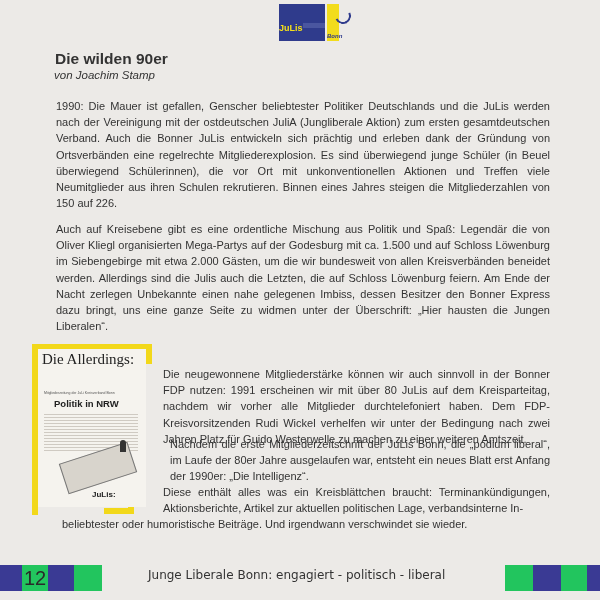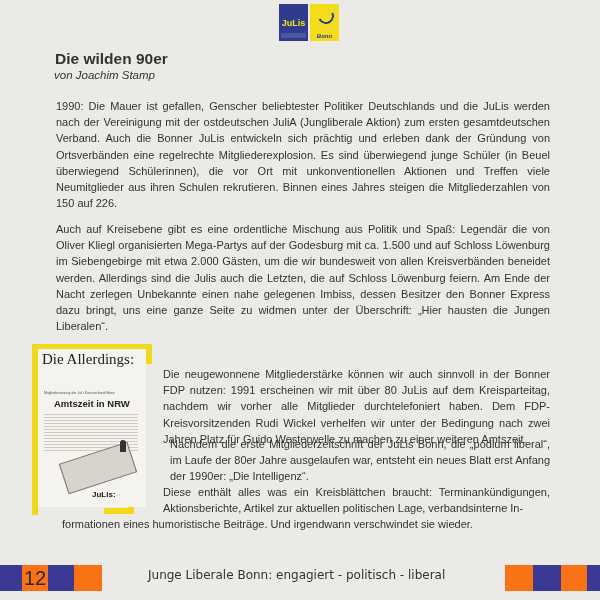--- a/index.html
+++ b/index.html
@@ -1,19 +1,19 @@
 <!DOCTYPE html>
 <html><head>
 <meta charset="utf-8">
 <style>
   html, body { margin:0; padding:0; }
   body { width:600px; height:600px; background:#eceae7; position:relative; overflow:hidden;
          font-family:"Liberation Sans", sans-serif; color:#2a2a2a; }
   .logo { position:absolute; left:279px; top:4px; width:60px; height:37px; display:flex; gap:2px; }
-  .logo-left { width:29px; height:37px; background:#2f3b8c; display:flex; flex-direction:column; align-items:center; justify-content:center; }
+  .logo-left { width:46px; height:37px; background:#2f3b8c; display:flex; flex-direction:row; align-items:center; justify-content:center; }
   .logo-left .juli { color:#f5e01a; font-weight:bold; font-size:9px; margin-top:11px; }
   .logo-left .sub { margin-top:5px; width:25px; height:5px; background:#4a56a0; color:#fff; font-size:3px; text-align:center; }
   .logo-right { width:29px; height:37px; background:#f2dc1c; position:relative; }
   .logo-right .swoosh { position:absolute; left:8px; top:4px; width:12px; height:12px; border:2px solid #2f3b8c; border-radius:50%; border-top-color:transparent; border-left-color:transparent; transform:rotate(20deg); }
   .logo-right .bonn { position:absolute; bottom:2px; width:100%; text-align:center; font-size:6px; font-weight:bold; color:#2f3b8c; font-style:italic; }
 
   .title { position:absolute; left:55px; top:50px; font-size:15.5px; font-weight:bold; color:#333; }
   .author { position:absolute; left:54px; top:69px; font-size:11.5px; font-style:italic; color:#333; }
 
   .para { position:absolute; font-size:11px; line-height:16.2px; text-align:justify; color:#333; }
@@ -42,21 +42,21 @@
               background:repeating-linear-gradient(#f5f3ee 0 2px, #cfcac2 2px 3px); }
   .mag-board { position:absolute; left:30px; top:112px; width:70px; height:30px; background:#d8d4cc; transform:rotate(-18deg); border:1px solid #777; }
   .mag-piece { position:absolute; left:88px; top:100px; width:6px; height:12px; background:#333; border-radius:3px 3px 0 0; }
   .mag-julis { position:absolute; left:60px; top:150px; font-size:8px; font-weight:bold; color:#222; }
 
   .footer-bar { position:absolute; top:565px; height:26px; display:flex; }
   .footer-left { left:0; }
   .footer-right { left:505px; }
   .blk { height:26px; }
   .blue { background:#3a3a94; }
-  .yellow { background:#f97316; }
+  .yellow { background:#22c55e; }
   .page-num { width:26px; font-size:20px; color:#2a2a2a; line-height:26px; text-align:center; }
   .footer-text { position:absolute; left:148px; top:568px; font-family:"DejaVu Sans", sans-serif; font-size:12px; color:#333; }
 </style>
 </head>
 <body>
 
 <div class="logo">
   <div class="logo-left">
     <span class="juli">JuLis</span>
     <span class="sub"></span>
@@ -75,31 +75,31 @@
 
 <div class="mag">
   <div class="mag-frame-l"></div>
   <div class="mag-frame-t"></div>
   <div class="mag-frame-r"></div>
   <div class="mag-frame-br"></div>
   <div class="mag-frame-brv"></div>
   <div class="mag-paper"></div>
   <div class="mag-head">Die Allerdings:</div>
   <div class="mag-tag">Mitgliederzeitung der JuLi Kreisverband Bonn</div>
-  <div class="mag-story">Amtszeit in NRW</div>
+  <div class="mag-story">Politik in NRW</div>
   <div class="mag-text"></div>
   <div class="mag-board"></div>
   <div class="mag-piece"></div>
   <div class="mag-julis">JuLis:</div>
 </div>
 
 <div class="para p3">Die neugewonnene Mitgliederstärke können wir auch sinnvoll in der Bonner FDP nutzen: 1991 erscheinen wir mit über 80 JuLis auf dem Kreisparteitag, nachdem wir vorher alle Mitglieder durchtelefoniert haben. Dem FDP-Kreisvorsitzenden Rudi Wickel verhelfen wir unter der Bedingung nach zwei Jahren Platz für Guido Westerwelle zu machen zu einer weiteren Amtszeit.</div>
 <div class="para p4">Nachdem die erste Mitgliederzeitschrift der JuLis Bonn, die „podium liberal“, im Laufe der 80er Jahre ausgelaufen war, entsteht ein neues Blatt erst Anfang der 1990er: „Die Intelligenz“.</div>
 <div class="para p5">Diese enthält alles was ein Kreisblättchen braucht: Terminankündigungen, Aktionsberichte, Artikel zur aktuellen politischen Lage, verbandsinterne In-</div>
-<div class="para p5b">formationen eines humoristische Beiträge. Und irgendwann verschwindet sie wieder.</div>
+<div class="para p5b">beliebtester oder humoristische Beiträge. Und irgendwann verschwindet sie wieder.</div>
 
 <div class="footer-bar footer-left">
   <div class="blk blue" style="width:22px"></div>
   <div class="blk yellow page-num">12</div>
   <div class="blk blue" style="width:26px"></div>
   <div class="blk yellow" style="width:28px"></div>
 </div>
 
 <div class="footer-text">Junge Liberale Bonn: engagiert - politisch - liberal</div>
 

